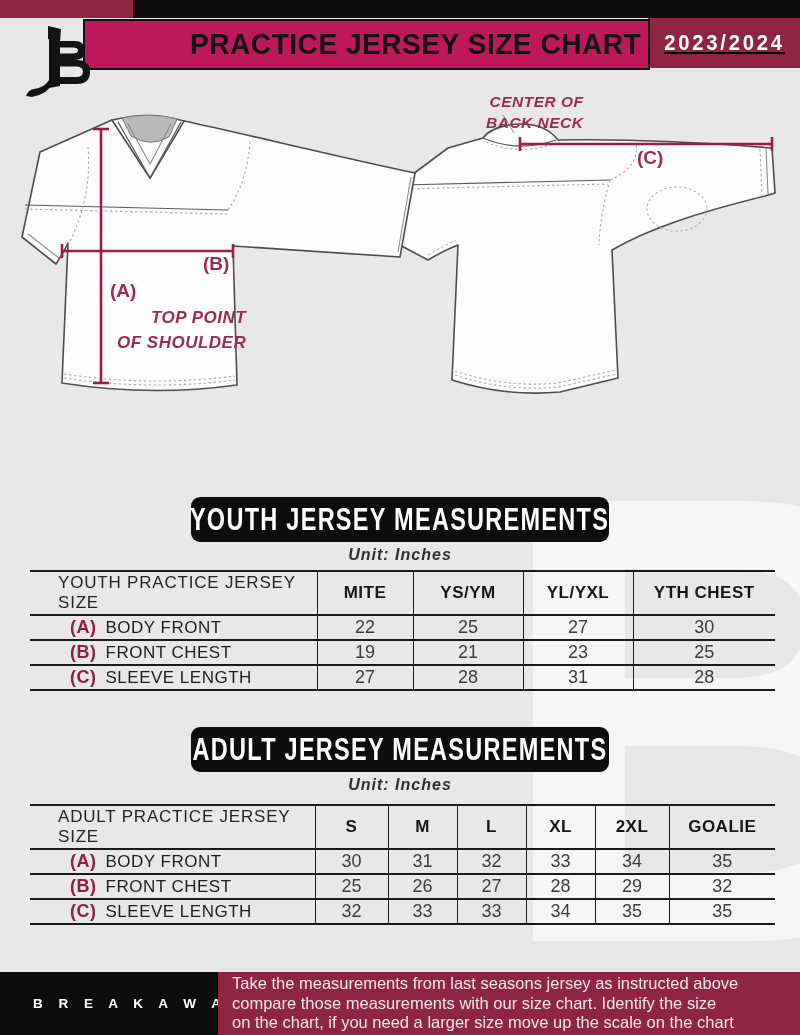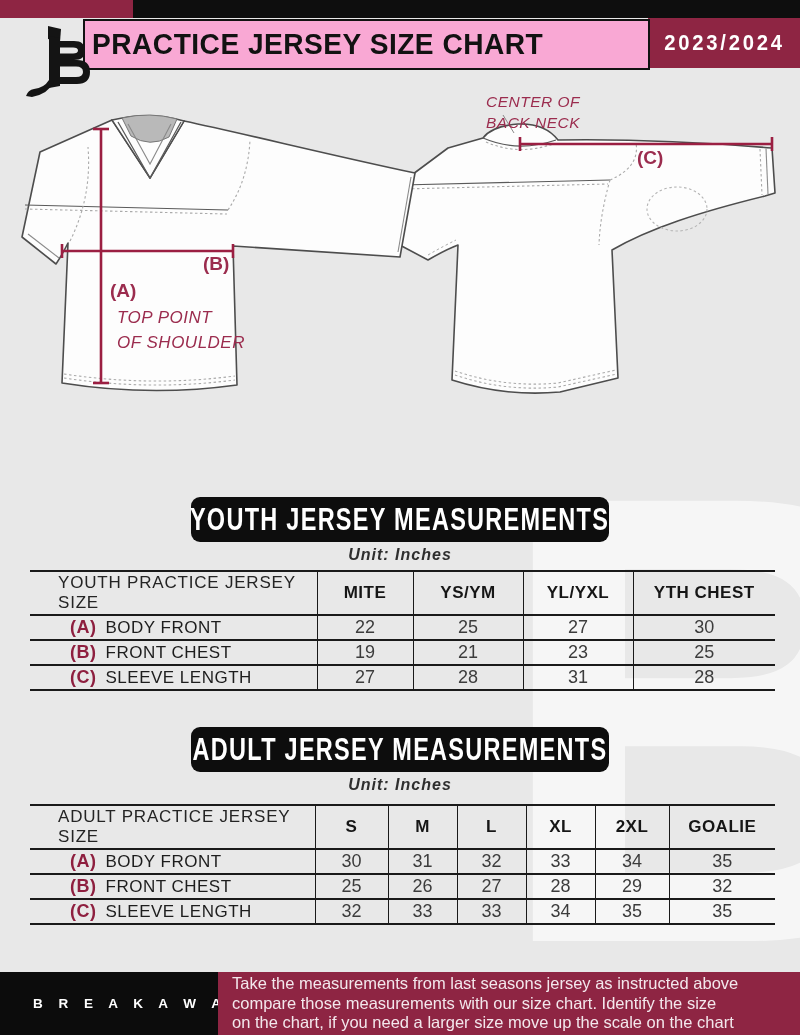--- a/index.html
+++ b/index.html
@@ -13,41 +13,41 @@
     position:absolute; left:490px; top:400px; z-index:0;
     font-size:640px; font-weight:700; line-height:1;
     color:rgba(255,255,255,0.62);
     user-select:none;
   }
   
   .strip-maroon{position:absolute; left:0; top:0; width:133px; height:18px; background:#8e2543;}
   .strip-black{position:absolute; left:133px; top:0; width:667px; height:18px; background:#0e0e0e;}
   .title-box{
     position:absolute; left:83px; top:19px; width:563px; height:47px;
-    background:#f9a8d4; border:2px solid #121212;
-    display:flex; align-items:center; justify-content:flex-start; z-index:3;
+    background:#be185d; border:2px solid #121212;
+    display:flex; align-items:center; justify-content:flex-end; z-index:3;
   }
   .title-box span{
     font-size:29px; font-weight:800; color:#121212; letter-spacing:.5px;
     transform:scaleX(.97); white-space:nowrap;
   }
   .season-box{
     position:absolute; left:648px; top:18px; width:152px; height:50px;
-    background:#8e2543; display:flex; align-items:center; justify-content:center; z-index:2;
+    background:#8e2543; display:flex; align-items:center; justify-content:center; z-index:2;text-decoration:underline;
   }
   .season-box span{
     color:#fff; font-size:22px; font-weight:700; letter-spacing:3px;
     transform:scaleX(.92); white-space:nowrap;
   }
   .logo-header{position:absolute; left:24px; top:24px; z-index:4;}
   
   .diagram-svg{position:absolute; left:0; top:85px; z-index:1;}
   .dlabel{position:absolute; z-index:2; color:#9b2c4e; white-space:pre-line;}
   .dlabel.key{font-weight:800; font-size:19px; font-style:normal;}
-  .dlabel.txt{font-style:italic; font-weight:400; font-size:17px; line-height:1.45; letter-spacing:.5px;}
+  .dlabel.txt{font-style:italic; font-weight:700; font-size:17px; line-height:1.45; letter-spacing:.5px;text-align:right;}
   .dlabel.txt.small{font-size:15.5px; line-height:1.35;}
   
   .notice{
     position:absolute; left:0; top:420px; width:800px; height:63px;
     background:#8e2543; z-index:2;
     display:flex; flex-direction:column; align-items:center; justify-content:center;
     color:#f3e7ec; font-size:18px; line-height:1.5;
   }
   
   .section-banner{

